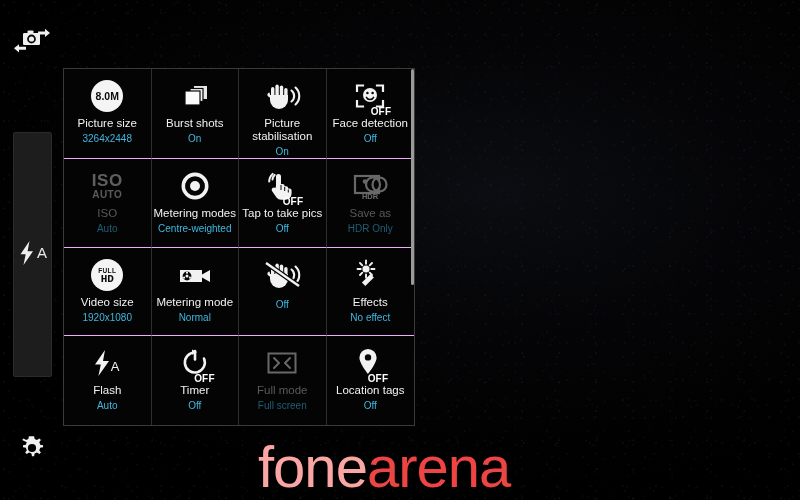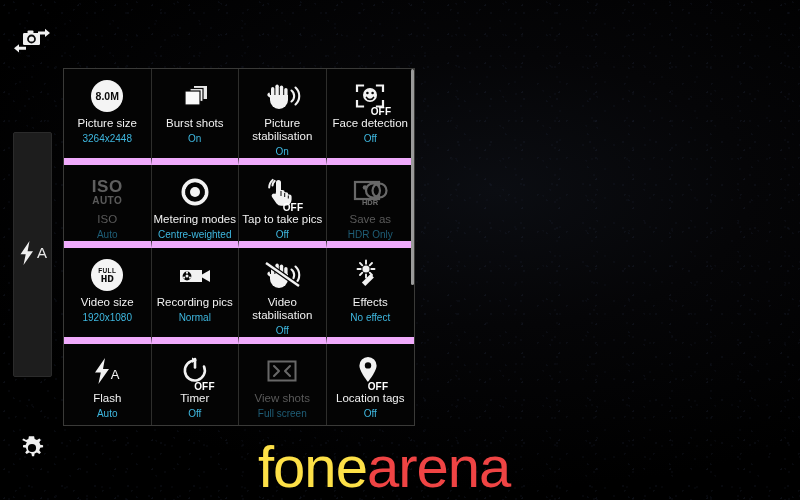--- a/index.html
+++ b/index.html
@@ -47,21 +47,21 @@
     position: absolute;
     left: 258px;
     bottom: 4px;
     font-size: 58px;
     font-weight: 400;
     letter-spacing: -1px;
     line-height: 1;
     white-space: nowrap;
     user-select: none;
   }
-  #watermark .wm-a { color: #fde047; }
+  #watermark .wm-a { color: #fca5a5; }
   #watermark .wm-b { color: #ef4444; }
 
   
   #left-rail {
     position: absolute;
     left: 0; top: 0;
     width: 63px; height: 500px;
   }
   .rail-icon {
     position: absolute;
@@ -109,21 +109,21 @@
     border: 1px solid #3a3a38;
     box-sizing: border-box;
     display: grid;
     grid-template-columns: repeat(4, 1fr);
     grid-template-rows: repeat(4, 1fr);
     overflow: hidden;
   }
   .cell {
     position: relative;
     border-right: 1px solid #2e2e2c;
-    border-bottom: 7px solid #f0abfc;
+    border-bottom: 1px solid #f0abfc;
     box-sizing: border-box;
     display: flex;
     flex-direction: column;
     align-items: center;
     justify-content: flex-start;
     padding-top: 9px;
     cursor: pointer;
   }
   .cell:nth-child(4n) { border-right: none; }
   .cell:nth-child(n+13) { border-bottom: none; }
@@ -390,21 +390,21 @@
         <path d="M4 8 h22 v12 h-22 z" fill="#f2f2f2"></path>
         <path d="M26 12.5 l8 -4.5 v12 l-8 -4.5 z" fill="#f2f2f2"></path>
         <circle cx="11" cy="14" r="5.6" fill="#f2f2f2"></circle>
         <circle cx="11" cy="14" r="4.4" fill="#060606"></circle>
         <circle cx="11" cy="14" r="1.5" fill="#f2f2f2"></circle>
         <circle cx="11" cy="10.7" r="1.1" fill="#f2f2f2"></circle>
         <circle cx="13.9" cy="15.6" r="1.1" fill="#f2f2f2"></circle>
         <circle cx="8.1" cy="15.6" r="1.1" fill="#f2f2f2"></circle>
       </svg>
     </div>
-    <div class="lbl">Recording pics</div>
+    <div class="lbl">Metering mode</div>
     <div class="val">Normal</div>
   </div>
 
   <div class="cell">
     <div class="ico">
       <svg width="40" height="30" viewBox="0 0 40 30">
         <g fill="#f2f2f2">
           <rect x="9" y="6" width="3.4" height="13" rx="1.7"></rect>
           <rect x="13.4" y="3.5" width="3.4" height="15" rx="1.7"></rect>
           <rect x="17.8" y="4.5" width="3.4" height="14" rx="1.7"></rect>
@@ -413,21 +413,20 @@
           <path d="M7.5 11.5 c-2.4 0.4 -2.8 3 -0.8 4.3 l2.3 1.6 z"></path>
         </g>
         <g fill="none" stroke="#f2f2f2" stroke-width="2.1" stroke-linecap="round">
           <path d="M29.5 9.5 a7 7 0 0 1 0 11"></path>
           <path d="M33.5 6.5 a11.5 11.5 0 0 1 0 17"></path>
         </g>
         <path d="M4 3 L37 26" stroke="#060606" stroke-width="5"></path>
         <path d="M4 3 L37 26" stroke="#f2f2f2" stroke-width="2.4"></path>
       </svg>
     </div>
-    <div class="lbl">Video stabilisation</div>
     <div class="val">Off</div>
   </div>
 
   <div class="cell">
     <div class="ico">
       <svg width="34" height="32" viewBox="0 0 34 32">
         <circle cx="13" cy="10" r="3.6" fill="#f2f2f2"></circle>
         <g stroke="#f2f2f2" stroke-width="1.9" stroke-linecap="round">
           <path d="M13 1.5 v3.2"></path>
           <path d="M13 15.4 v3.2"></path>
@@ -472,21 +471,21 @@
   <div class="cell dim">
     <div class="ico">
       <svg width="34" height="26" viewBox="0 0 34 26">
         <rect x="3.5" y="3.5" width="27" height="19" fill="none" stroke="#f2f2f2" stroke-width="2"></rect>
         <g stroke="#f2f2f2" stroke-width="2" stroke-linecap="round">
           <path d="M9 8 l5 5 M9 18 l5 -5"></path>
           <path d="M25 8 l-5 5 M25 18 l-5 -5"></path>
         </g>
       </svg>
     </div>
-    <div class="lbl">View shots</div>
+    <div class="lbl">Full mode</div>
     <div class="val">Full screen</div>
   </div>
 
   <div class="cell">
     <div class="ico ico-rel">
       <svg width="28" height="32" viewBox="0 0 28 32">
         <path d="M12 2 a8.6 8.6 0 0 1 8.6 8.6 c0 6 -8.6 16.4 -8.6 16.4 s-8.6 -10.4 -8.6 -16.4 A8.6 8.6 0 0 1 12 2 z" fill="#f2f2f2"></path>
         <circle cx="12" cy="10.4" r="3.2" fill="#060606"></circle>
       </svg>
       <span class="off-tag">OFF</span>

